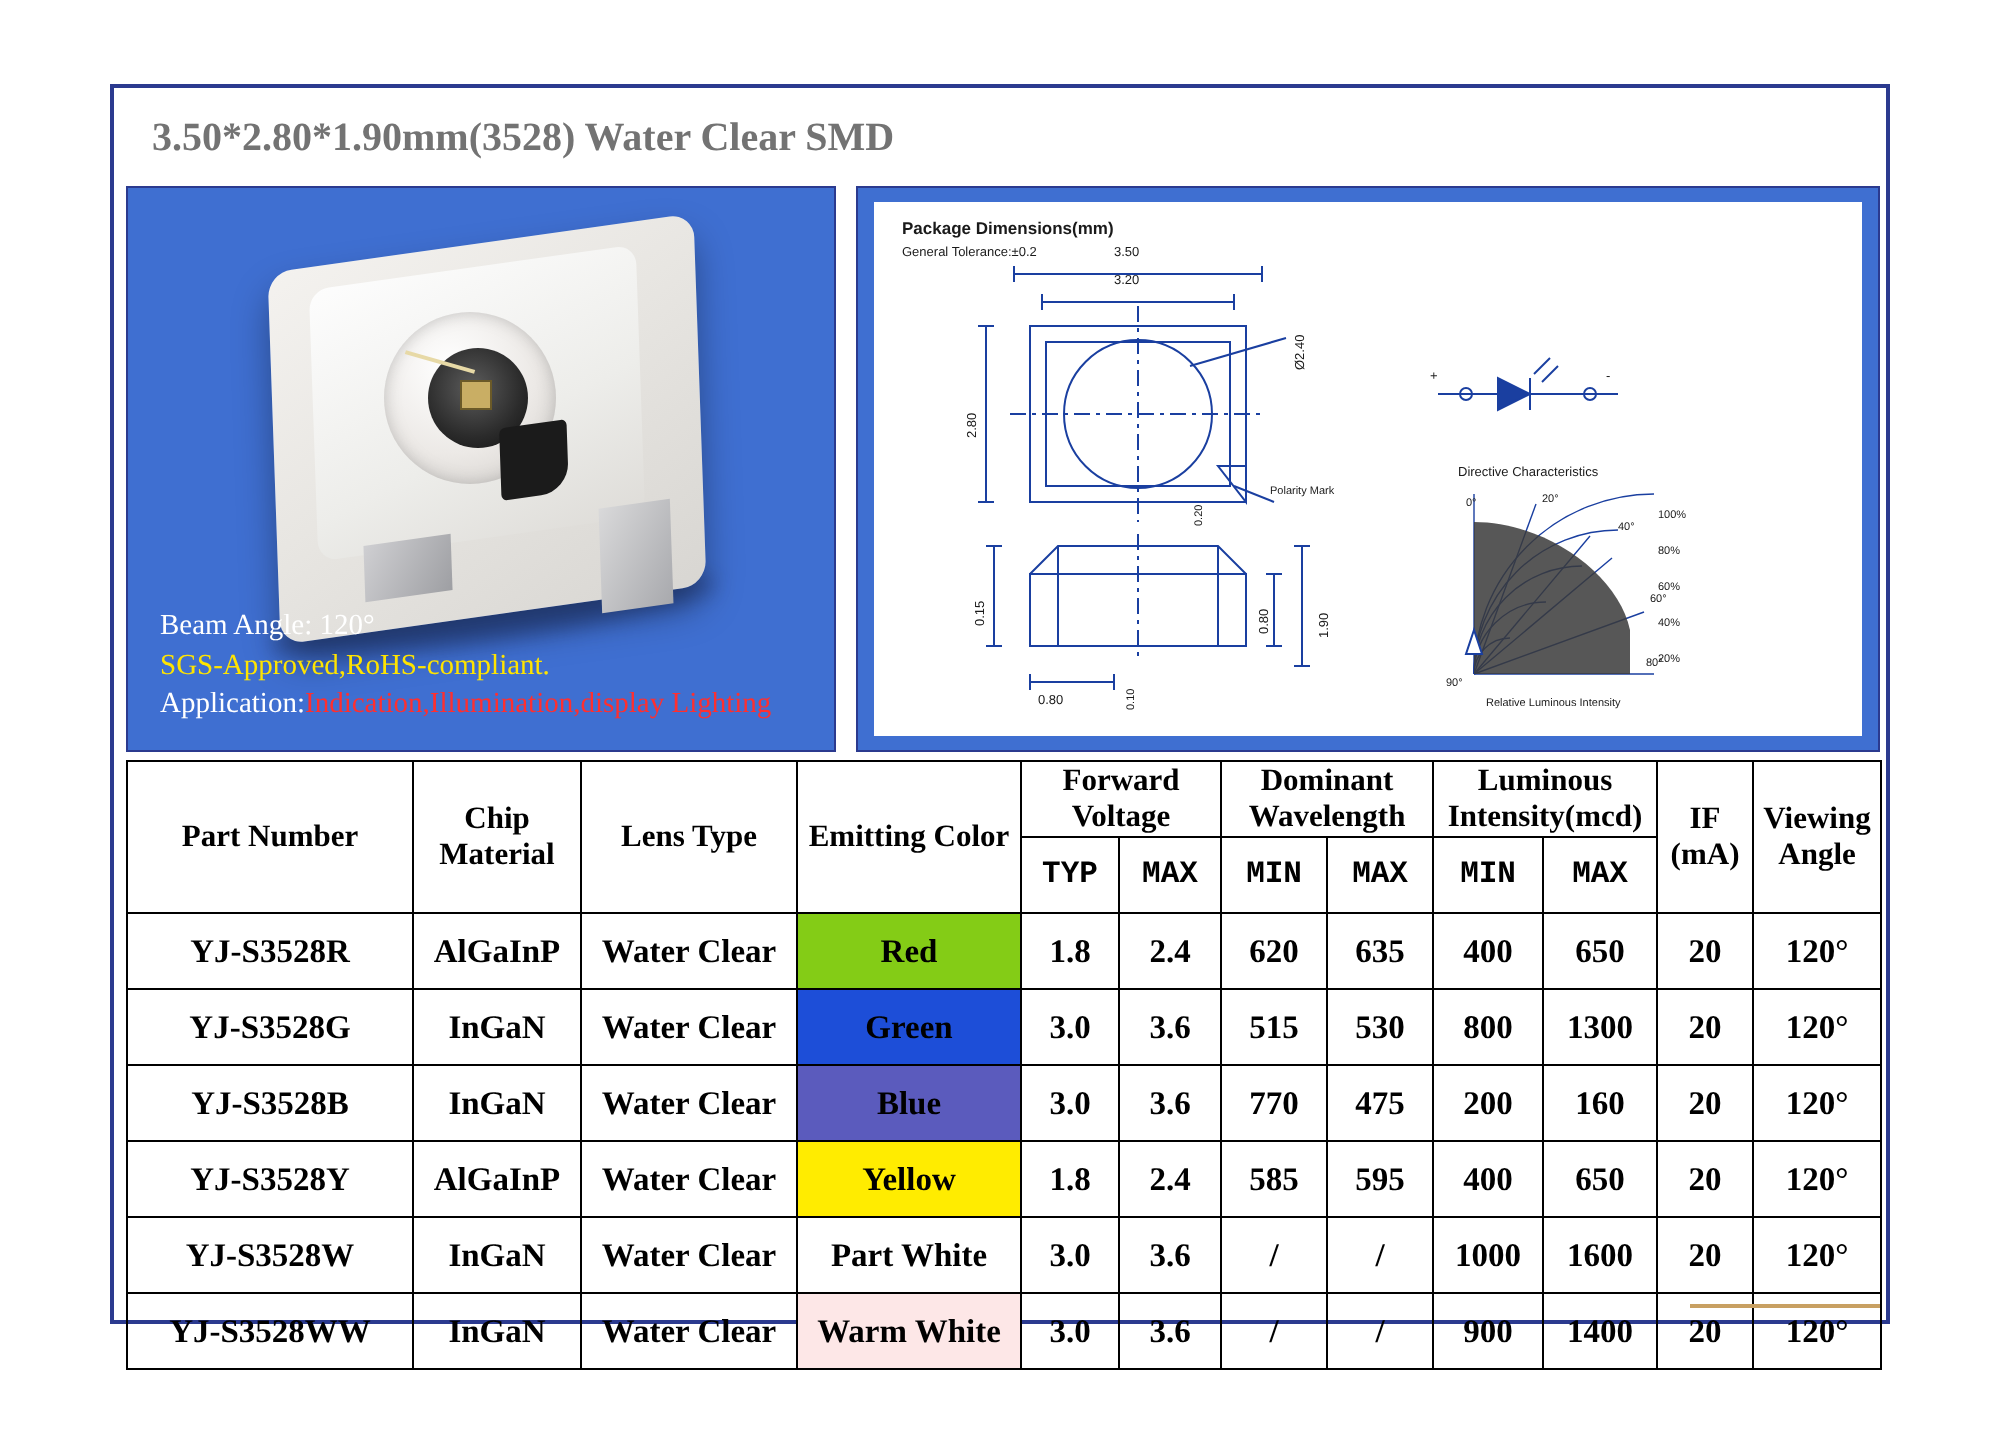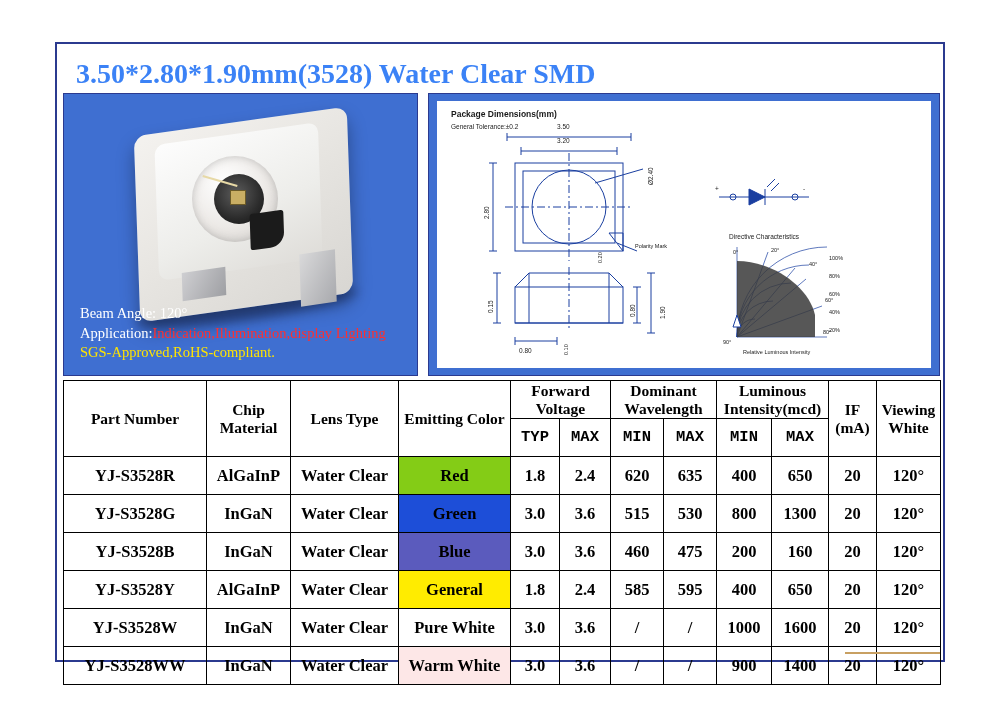--- a/index.html
+++ b/index.html
@@ -27,23 +27,23 @@
     height: 620px;
     border: 2px solid #2b3a8f;
     box-sizing: border-box;
     background: #ffffff;
   }
   .title {
     position: absolute;
     left: 70px;
     top: 58px;
     font-family: "Liberation Serif", serif;
-    font-size: 28px;
+    font-size: 20px;
     font-weight: bold;
-    color: #3b82f6;
+    color: #737373;
     letter-spacing: 0px;
     white-space: nowrap;
     background: #ffffff;
     padding: 0 6px;
   }
   
   .photo-panel {
     position: absolute;
     left: 63px;
     top: 93px;
@@ -256,24 +256,24 @@
     <div class="led-dome"></div>
     <div class="led-cup"></div>
     <div class="led-wire"></div>
     <div class="led-chip"></div>
     <div class="led-notch"></div>
     <div class="led-pad-a"></div>
     <div class="led-pad-b"></div>
 
     <div class="photo-caption">
       <div class="cap-line cap-white">Beam Angle: 120°</div>
+      <div class="cap-line cap-yellow">SGS-Approved,RoHS-compliant.</div>
       <div class="cap-line">
         <span class="cap-white">Application:</span><span class="cap-red">Indication,Illumination,display Lighting</span>
       </div>
-      <div class="cap-line cap-yellow">SGS-Approved,RoHS-compliant.</div>
     </div>
   </div>
 
   <div class="draw-panel">
     <div class="draw-inner">
 
       <svg width="496" height="269" viewBox="0 0 496 269">
         <g stroke="#1a3fa0" fill="none" stroke-width="1">
 
           <rect x="78" y="62" width="108" height="88"></rect>
@@ -405,21 +405,21 @@
       <thead>
         <tr>
           <th rowspan="2">Part Number</th>
           <th rowspan="2">Chip Material</th>
           <th rowspan="2">Lens Type</th>
           <th rowspan="2">Emitting Color</th>
           <th colspan="2" class="h-tall">Forward Voltage</th>
           <th colspan="2" class="h-tall">Dominant Wavelength</th>
           <th colspan="2" class="h-tall">Luminous Intensity(mcd)</th>
           <th rowspan="2">IF (mA)</th>
-          <th rowspan="2">Viewing White</th>
+          <th rowspan="2">Viewing Angle</th>
         </tr>
         <tr>
           <th class="sub">TYP</th>
           <th class="sub">MAX</th>
           <th class="sub">MIN</th>
           <th class="sub">MAX</th>
           <th class="sub">MIN</th>
           <th class="sub">MAX</th>
         </tr>
 
@@ -453,46 +453,46 @@
           <td>20</td>
           <td>120°</td>
         </tr>
         <tr>
           <td>YJ-S3528B</td>
           <td class="c-green">InGaN</td>
           <td>Water Clear</td>
           <td class="cell-blue">Blue</td>
           <td>3.0</td>
           <td>3.6</td>
-          <td>460</td>
+          <td>770</td>
           <td>475</td>
           <td>200</td>
           <td>160</td>
           <td>20</td>
           <td>120°</td>
         </tr>
         <tr>
           <td>YJ-S3528Y</td>
           <td class="c-green">AlGaInP</td>
           <td>Water Clear</td>
-          <td class="cell-yellow">General</td>
+          <td class="cell-yellow">Yellow</td>
           <td>1.8</td>
           <td>2.4</td>
           <td>585</td>
           <td>595</td>
           <td>400</td>
           <td>650</td>
           <td>20</td>
           <td>120°</td>
         </tr>
         <tr>
           <td>YJ-S3528W</td>
           <td class="c-green">InGaN</td>
           <td>Water Clear</td>
-          <td class="cell-pure">Pure White</td>
+          <td class="cell-pure">Part White</td>
           <td>3.0</td>
           <td>3.6</td>
           <td>/</td>
           <td>/</td>
           <td>1000</td>
           <td>1600</td>
           <td>20</td>
           <td>120°</td>
         </tr>
         <tr>

